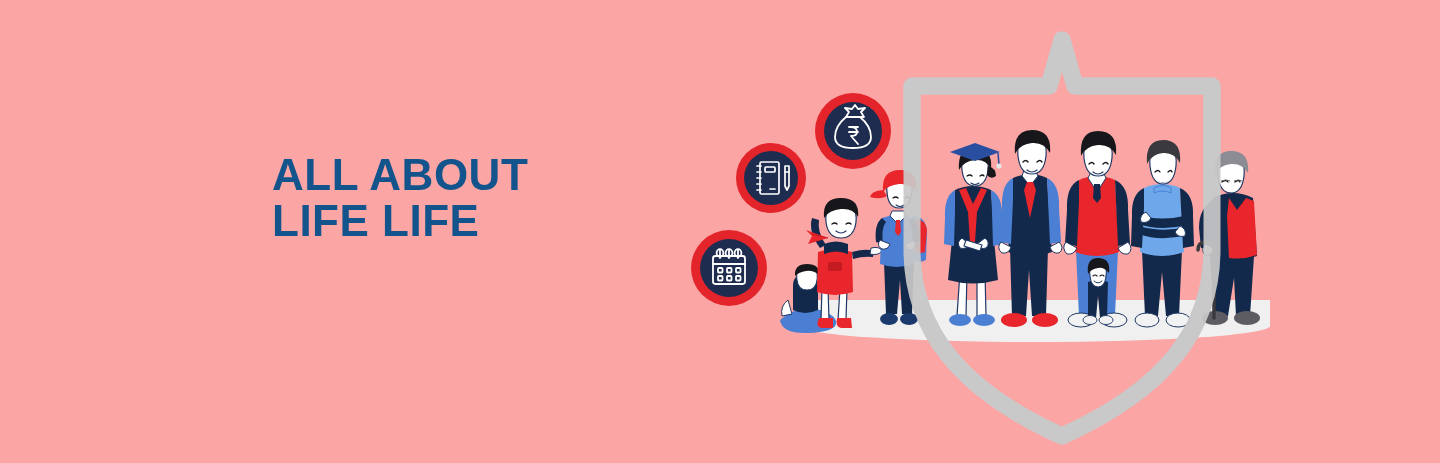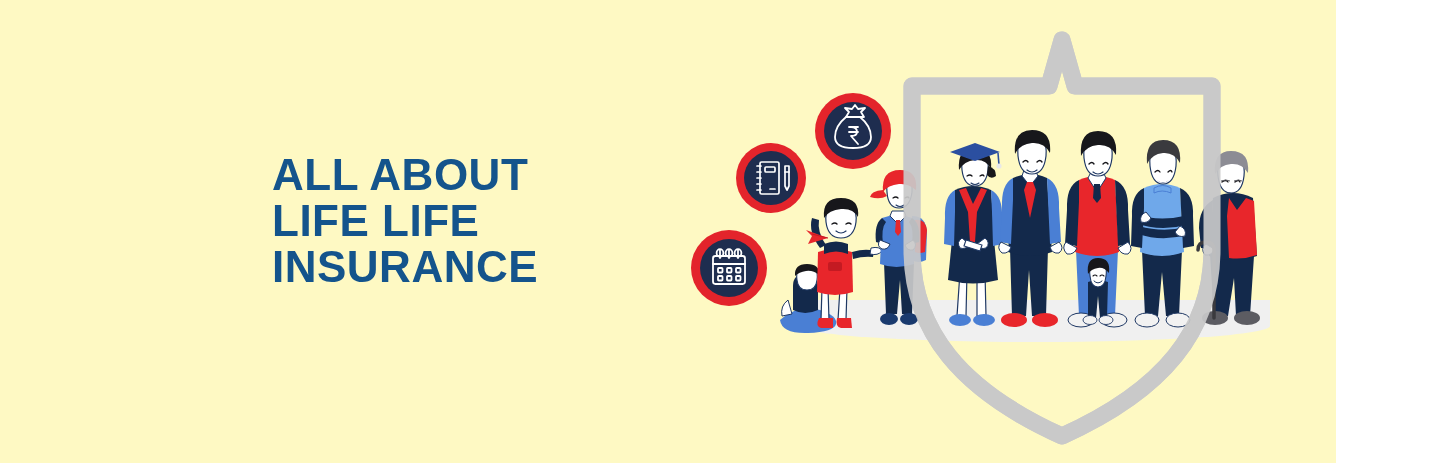--- a/index.html
+++ b/index.html
@@ -6,23 +6,23 @@
   html, body {
     margin: 0;
     padding: 0;
     background: #ffffff;
   }
   body {
     font-family: "Liberation Sans", sans-serif;
   }
   .banner {
     position: relative;
-    width: 1336px;
+    width: 1440px;
     height: 463px;
-    background: #fef9c3;
+    background: #fca5a5;
     overflow: hidden;
   }
 
   
   .headline {
     position: absolute;
     left: 272px;
     top: 152px;
     width: 420px;
   }
@@ -51,21 +51,20 @@
   }
 </style>
 </head>
 <body>
 
 <div class="banner">
 
   <div class="headline">
     <div class="headline-line">ALL ABOUT</div>
     <div class="headline-line">LIFE LIFE</div>
-    <div class="headline-line">INSURANCE</div>
   </div>
 
   <div class="illustration">
     <svg viewBox="660 0 620 463" xmlns="http://www.w3.org/2000/svg">
 
       <defs>
         <clipPath id="groundClip">
           <rect x="660" y="0" width="620" height="340"></rect>
         </clipPath>
       </defs>

